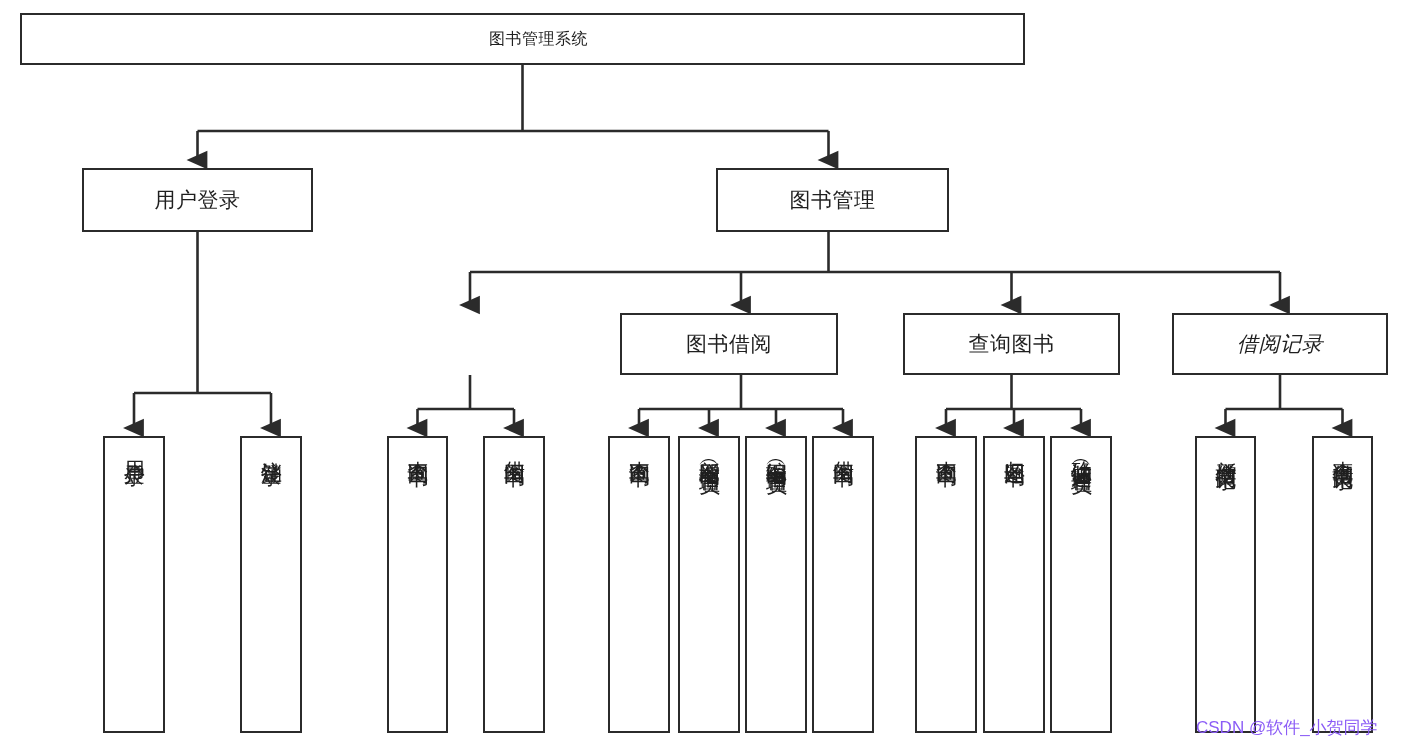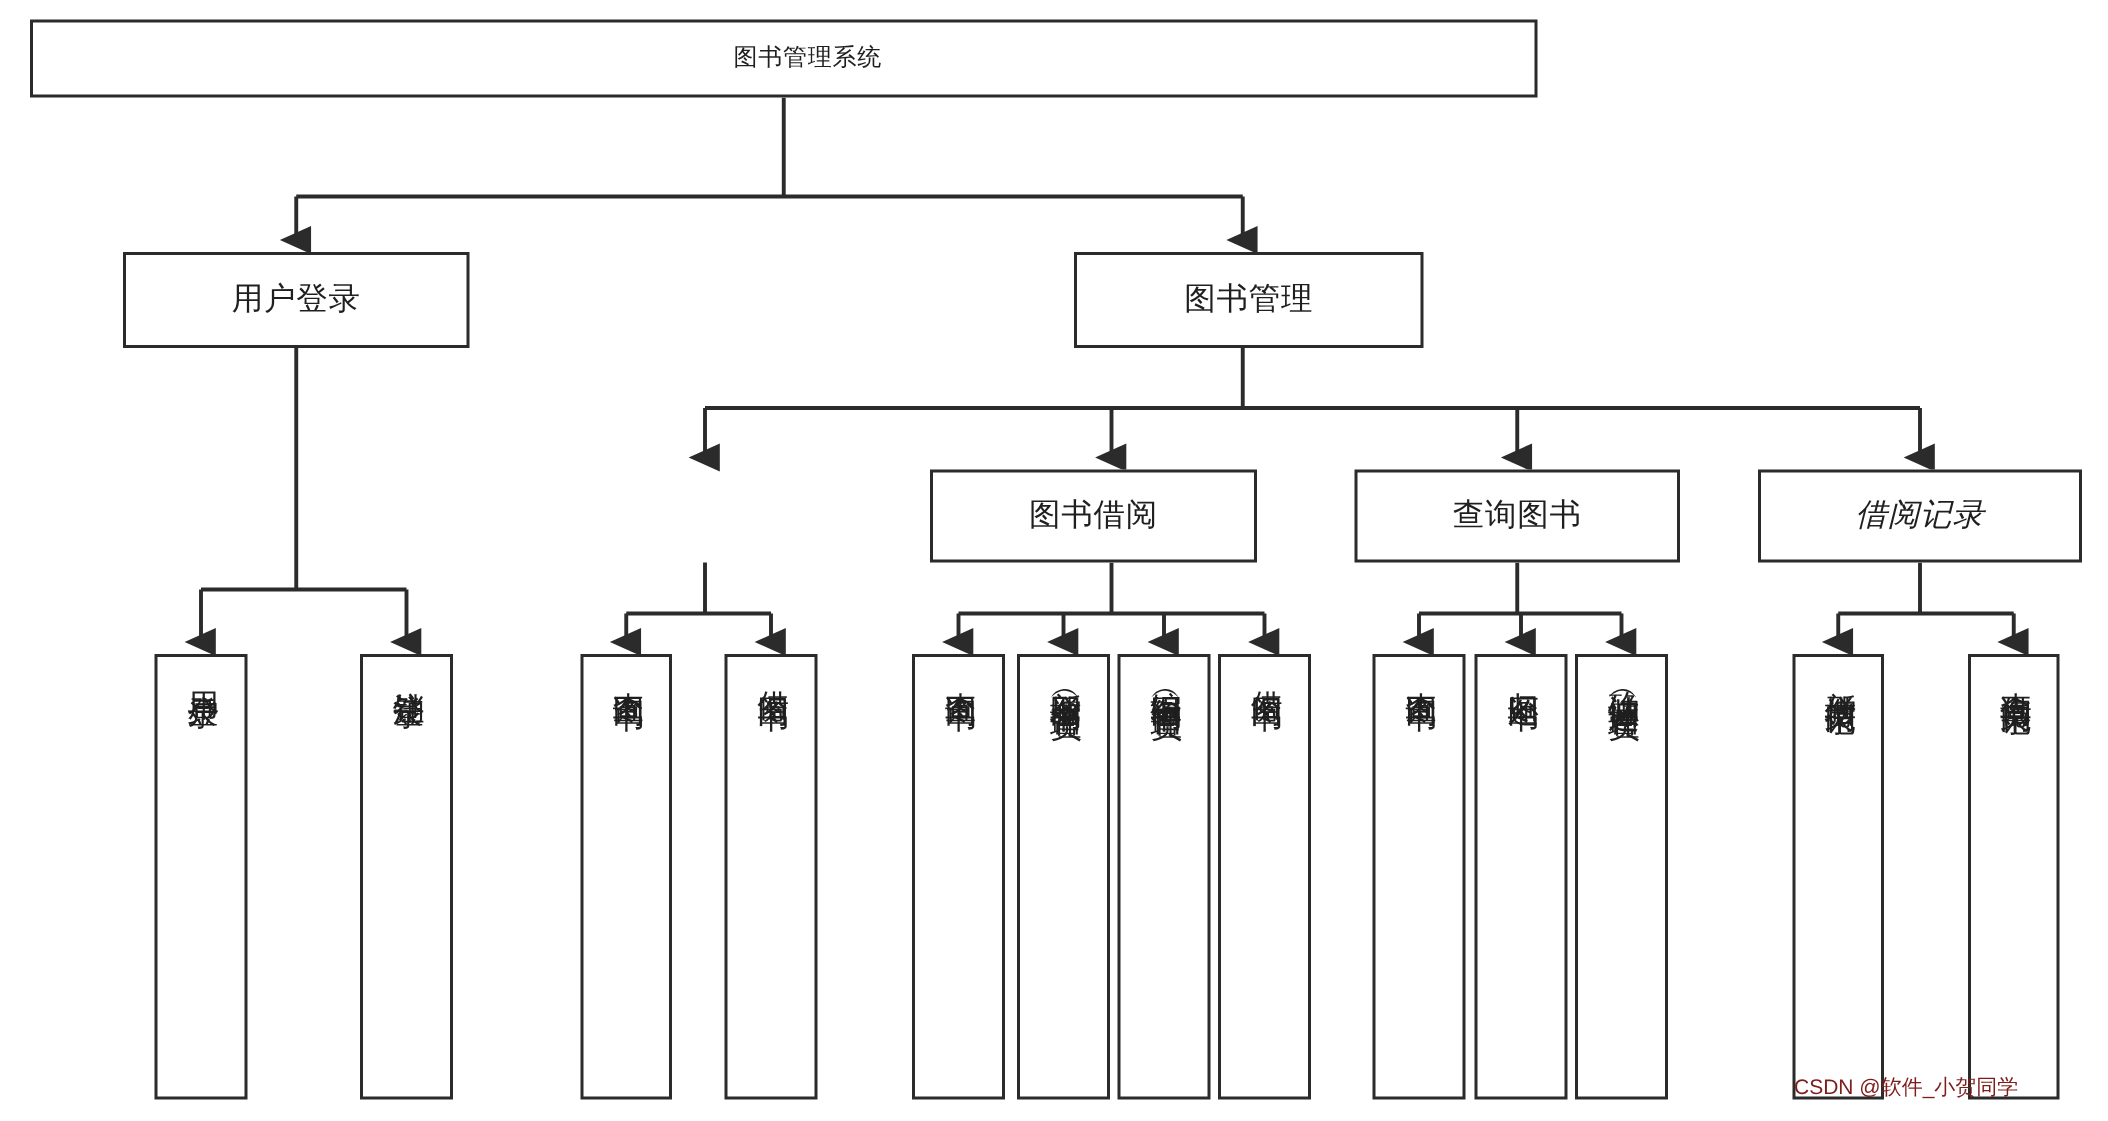--- a/index.html
+++ b/index.html
@@ -61,22 +61,22 @@
   .node.leaf .node-label {
     writing-mode: vertical-rl;
     text-orientation: upright;
     font-size: 21px;
     line-height: 1.28;
     letter-spacing: 2px;
     max-height: 100%;
   }
   .watermark {
     position: absolute;
-    font-size: 14px;
-    color: #7f1d1d;
+    font-size: 17px;
+    color: #8b5cf6;
     white-space: nowrap;
     user-select: none;
   }
 </style>
 </head>
 <body>
 
 <div id="diagram-root">
 
   <svg id="edges-layer" width="1405" height="747" viewBox="0 0 1405 747" xmlns="http://www.w3.org/2000/svg">

